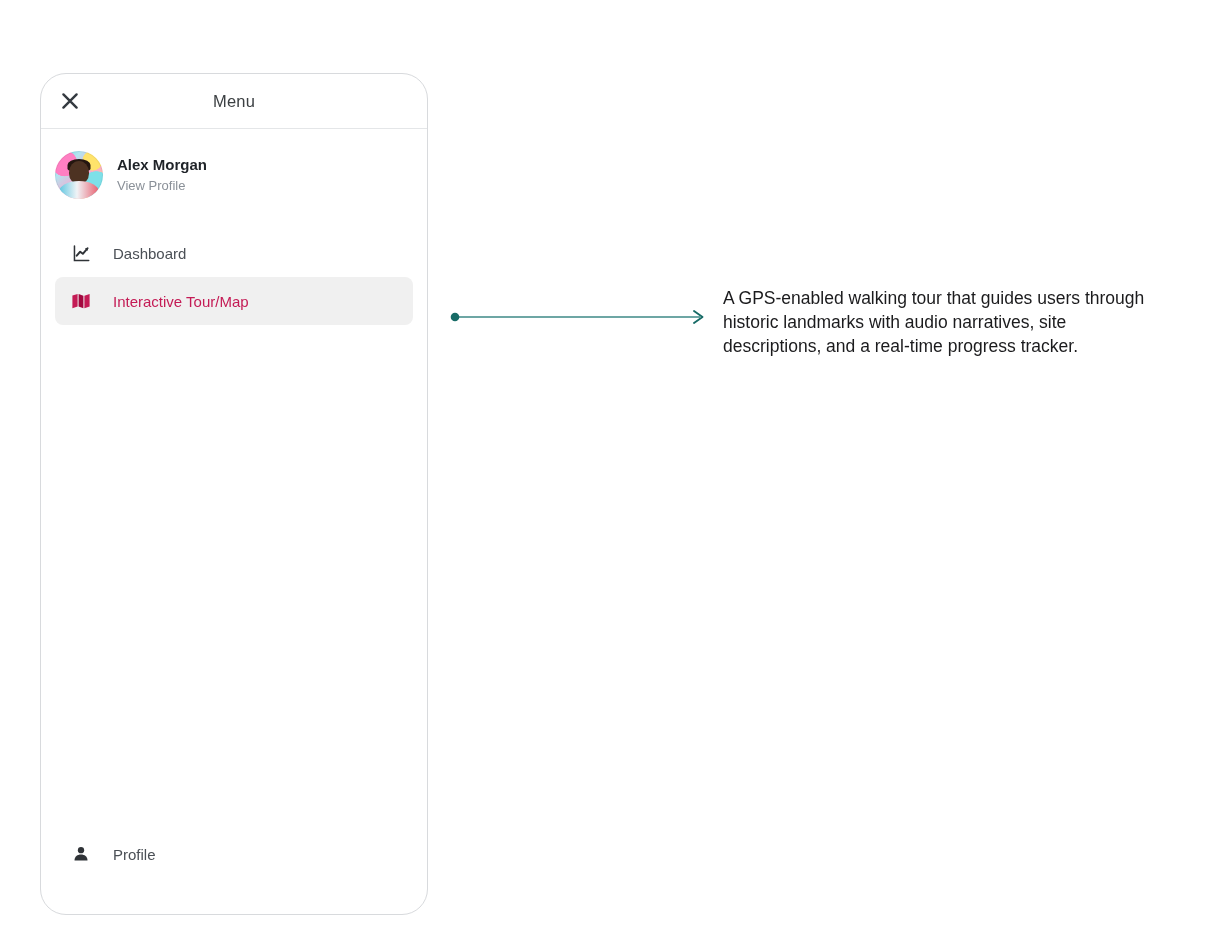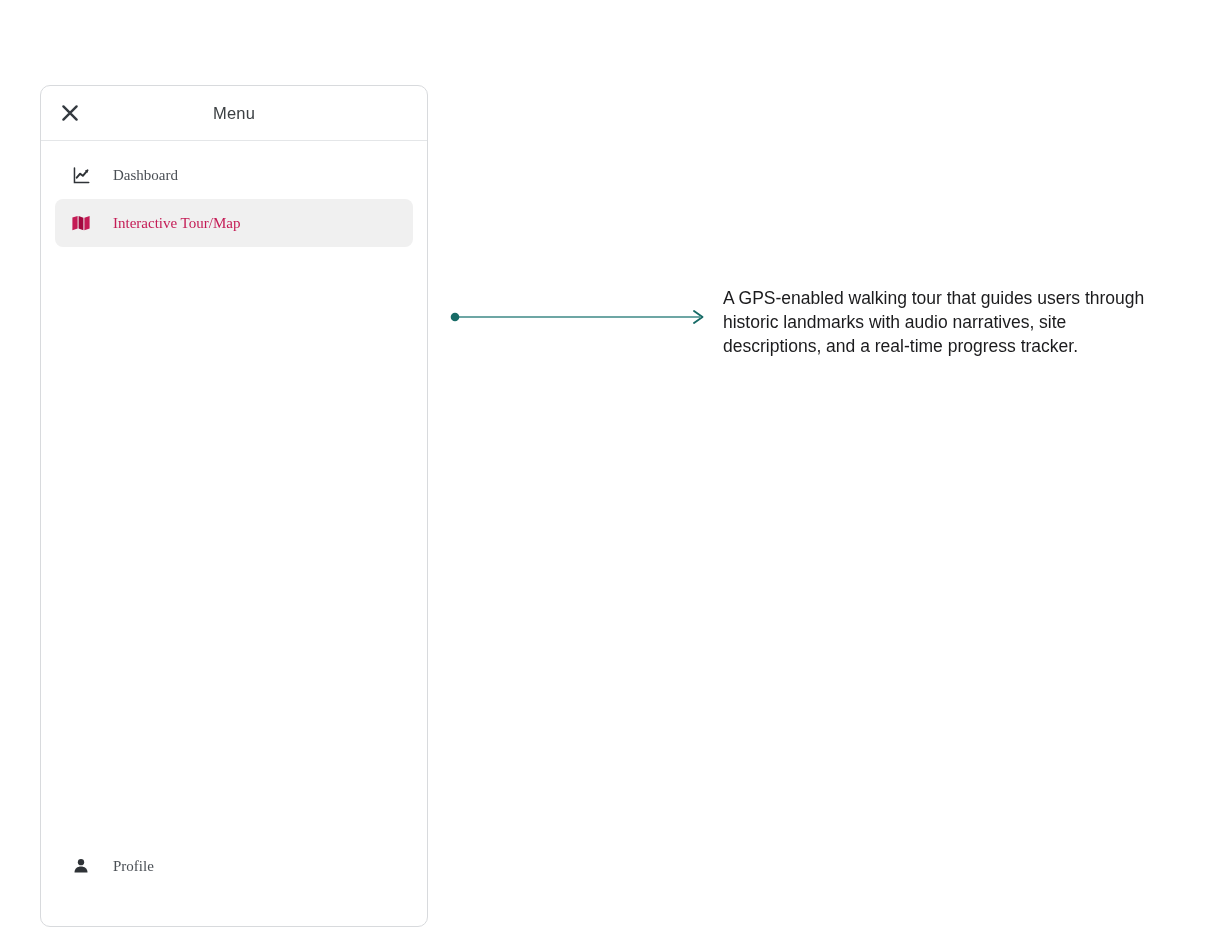--- a/index.html
+++ b/index.html
@@ -13,26 +13,26 @@
     position: relative;
     font-family: "Liberation Sans", sans-serif;
     -webkit-font-smoothing: antialiased;
     overflow: hidden;
   }
 
   
   .drawer {
     position: absolute;
     left: 40px;
-    top: 85px;
+    top: 73px;
     width: 388px;
     height: 842px;
     background: #ffffff;
     border: 1px solid #d8dadd;
-    border-radius: 10px;
+    border-radius: 26px;
     box-sizing: border-box;
     overflow: hidden;
     display: flex;
     flex-direction: column;
   }
 
   
   .drawer-header {
     position: relative;
     height: 54px;
@@ -151,21 +151,21 @@
   .nav-icon {
     width: 20px;
     height: 20px;
     flex: 0 0 20px;
     display: flex;
     align-items: center;
     justify-content: center;
     margin-right: 22px;
   }
   .nav-icon svg { display: block; }
-  .nav-label { line-height: 1; font-family: Liberation Serif, serif; }
+  .nav-label { line-height: 1; }
 
   .nav-spacer { flex: 1 1 auto; }
 
   .nav-bottom { padding-bottom: 34px; }
   .nav-bottom .nav-item { height: 52px; }
 
   
   .connector {
     position: absolute;
     left: 448px;
@@ -192,20 +192,31 @@
 
   <div class="drawer-header">
     <div class="close-btn">
       <svg width="18" height="18" viewBox="0 0 18 18" aria-hidden="true">
         <path d="M2.4 2.4 L15.6 15.6 M15.6 2.4 L2.4 15.6" stroke="#343a40" stroke-width="2.4" stroke-linecap="round"></path>
       </svg>
     </div>
     <div class="header-title">Menu</div>
   </div>
 
+  <div class="profile-row">
+    <div class="avatar">
+      <div class="hair"></div>
+      <div class="face"></div>
+      <div class="body"></div>
+    </div>
+    <div class="profile-text">
+      <div class="profile-name">Alex Morgan</div>
+      <div class="profile-sub">View Profile</div>
+    </div>
+  </div>
 
   <div class="nav-top">
 
     <div class="nav-item">
       <span class="nav-icon">
         <svg width="19" height="19" viewBox="0 0 20 20" aria-hidden="true">
           <path d="M2.6 2.2 L2.6 17.4 L17.6 17.4" stroke="#2f3337" stroke-width="1.6" fill="none" stroke-linecap="round"></path>
           <path d="M5 12.3 L8.6 8.1 L11.4 10.3 L16.3 4.6" stroke="#2f3337" stroke-width="2.1" fill="none" stroke-linecap="round" stroke-linejoin="round"></path>
           <path d="M13.6 4.6 L16.7 4.3 L16.4 7.4 Z" fill="#2f3337"></path>
         </svg>

